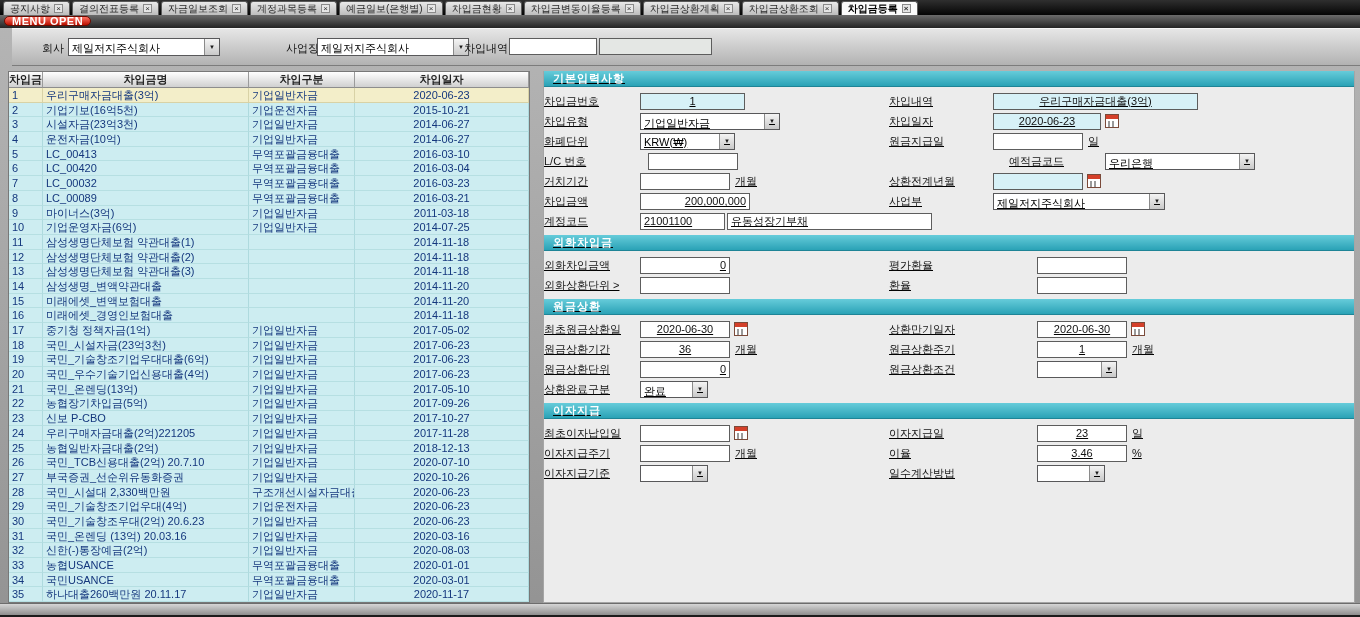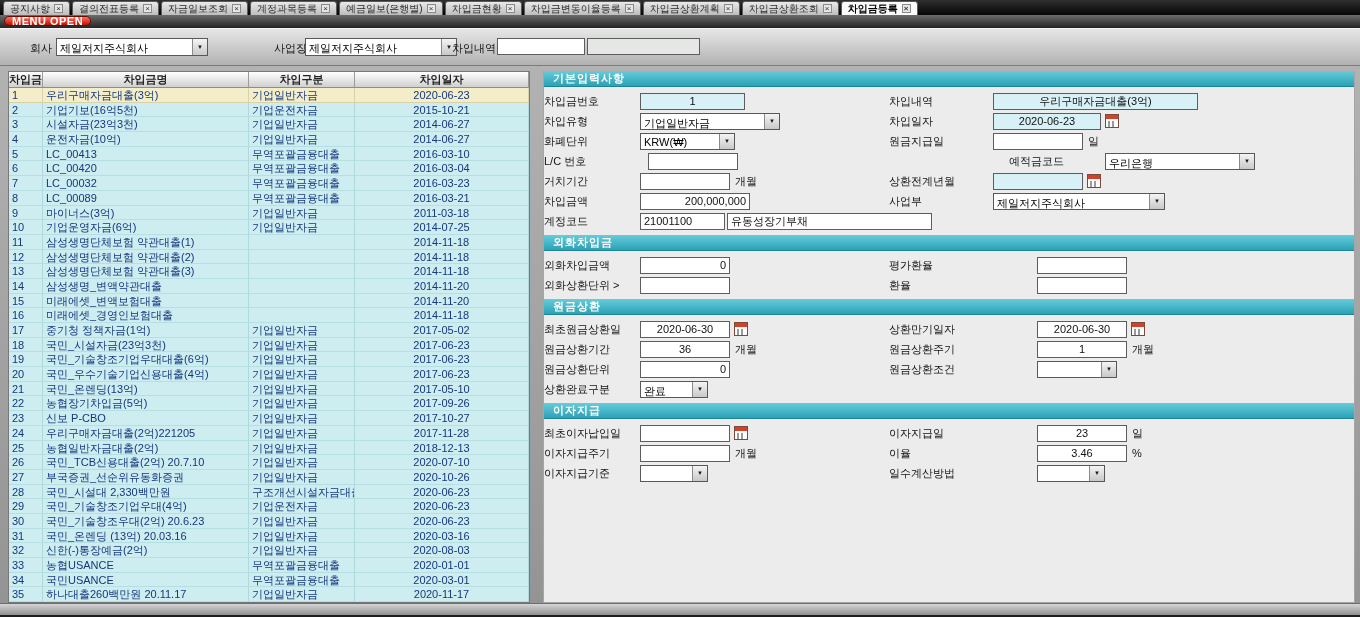--- a/index.html
+++ b/index.html
@@ -36,21 +36,21 @@
   }
   .menu-open {
     position:absolute; top:1px; left:4px; height:10px;
     padding:0 7px; border-radius:6px;
     background:linear-gradient(#ff7163,#bc1000);
     border:1px solid #6e0b00; color:#fff;
     font-size:11px; font-weight:bold; line-height:8px; letter-spacing:.5px;
   }
   
   .filterbar {
-    position:absolute; top:28px; left:0; right:0; height:38px;
+    position:absolute; top:28px; left:12px; right:0; height:38px;
     background:linear-gradient(#e6e6e6,#b2b2b2);
     border-top:1px solid #f6f6f6; border-bottom:1px solid #7c7c7c;
   }
   .filterbar .flbl { position:absolute; top:12px; color:#111; }
   .topbox { position:absolute; top:9px; height:19px; }
   
   .combo {
     display:inline-flex; height:18px; background:#fff;
     border:1px solid #58585a; align-items:stretch; flex-shrink:0;
     vertical-align:middle;
@@ -88,21 +88,21 @@
   .tcell {
     border-right:1px solid #aedade; border-bottom:1px solid #b6dfe2;
     color:#14377d; white-space:nowrap; overflow:hidden;
     padding:1px 0 0 3px; font-size:11px; line-height:13px;
   }
   .trow.sel .tcell { border-color:#d8d2a6; }
   .tcell.c3 { text-align:center; padding-left:0; }
   
   .detail-panel {
     position:absolute; top:71px; left:543px; width:812px; height:532px;
-    background:#ececec; border:1px solid #a5a5a5; border-top:none;
+    background:#ececec; border:1px solid #a5a5a5; border-top:none;text-decoration:underline;
   }
   .sec-header {
     height:16px; line-height:15px; padding-left:9px;
     background:linear-gradient(#66ccda,#2aa2b6);
     color:#fff; font-weight:bold; letter-spacing:1px; font-size:11px;
     border-bottom:1px solid #1e8496;
   }
   .sec-body { padding:4px 0; }
   .frow { display:flex; height:20px; align-items:center; }
   .half { display:flex; align-items:center; overflow:visible; }

